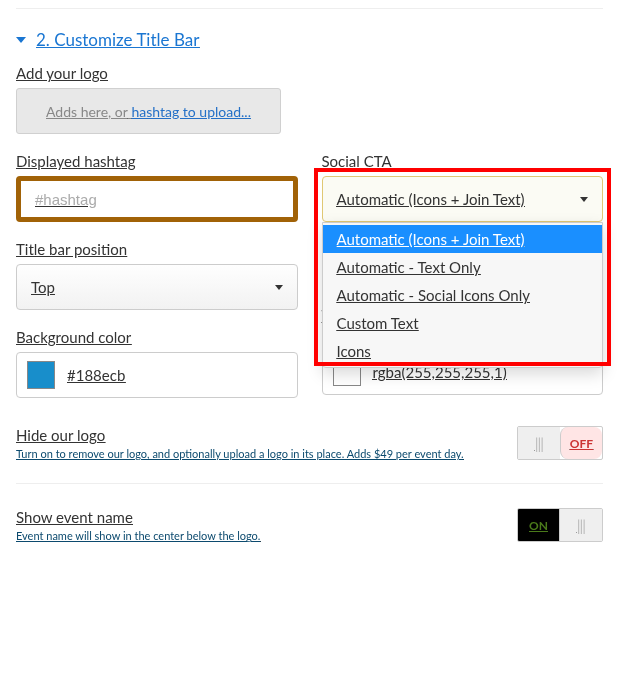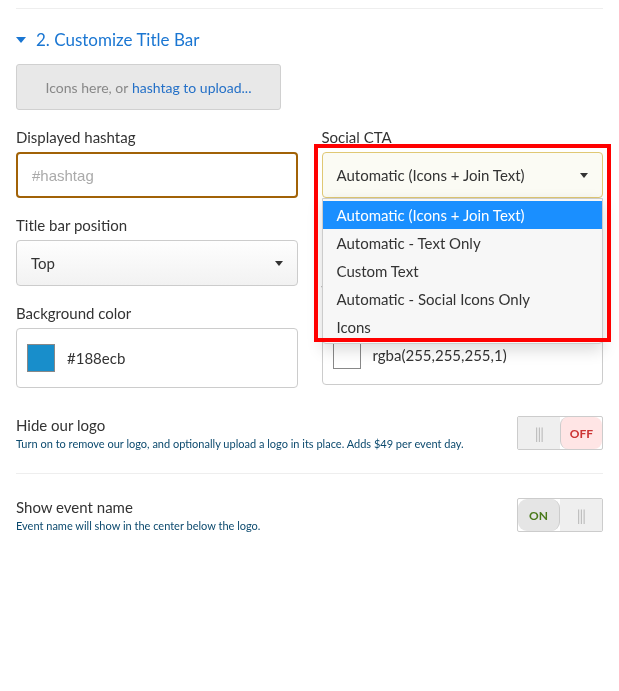--- a/index.html
+++ b/index.html
@@ -1,84 +1,85 @@
 <!DOCTYPE html>
 <html><head>
 <meta charset="utf-8">
 <style>
-* { box-sizing: border-box; margin: 0; padding: 0; }
+* { box-sizing: border-box; margin: 0; padding: 0; text-decoration: underline; }
 body { font-family: "Lato", "Helvetica Neue", Arial, sans-serif; font-size: 15px; color: #333; background: #fff; width: 619px; padding: 0 16px; }
 hr.divider { border: none; border-top: 1px solid #eee; margin: 8px 0 14px 0; }
 .section-header { display: flex; align-items: center; color: #1a76d2; font-size: 17px; font-weight: 400; padding: 6px 0 14px 0; }
 .section-header .toggle-icon { width: 0; height: 0; border-left: 5px solid transparent; border-right: 5px solid transparent; border-top: 6px solid #1a76d2; margin-right: 10px; }
 .field-group { margin-bottom: 18px; }
 .field-label { font-size: 15px; color: #333; margin-bottom: 6px; display: block; }
 .upload-box { width: 265px; height: 46px; background: #e8e8e8; border: 1px solid #d0d0d0; border-radius: 3px; display: flex; align-items: center; justify-content: center; color: #888; font-size: 14px; }
 .upload-box .link { color: #2470c7; cursor: pointer; }
 .two-col { display: flex; gap: 24px; }
 .two-col > .col { flex: 1; min-width: 0; }
-.text-input { width: 100%; height: 46px; border: 2px solid #a16207; border-radius: 4px; padding: 0 14px; font-size: 15px; color: #333; background: #fff; }
+.text-input { width: 100%; height: 46px; border: 5px solid #a16207; border-radius: 4px; padding: 0 14px; font-size: 15px; color: #333; background: #fff; }
 .text-input::placeholder { color: #aaa; }
 .select-box { position: relative; width: 100%; height: 46px; border: 1px solid #ccc; border-radius: 4px; background: linear-gradient(#fefefe, #f2f2f2); display: flex; align-items: center; padding: 0 14px; cursor: pointer; font-size: 15px; }
 .select-box.open-state { background: #fbfbf4; border-color: #e0c874; }
 .select-box .caret { position: absolute; right: 14px; width: 0; height: 0; border-left: 4px solid transparent; border-right: 4px solid transparent; border-top: 5px solid #333; }
 .red-box-wrapper { position: relative; }
 .red-highlight { position: absolute; top: -8px; left: -8px; right: -8px; bottom: -8px; border: 4px solid #ff0000; pointer-events: none; z-index: 20; }
 .dropdown-menu { position: absolute; top: 46px; left: 0; right: 0; background: #f7f7f7; border: 1px solid #ccc; border-radius: 0 0 4px 4px; box-shadow: 0 6px 16px rgba(0,0,0,0.15); z-index: 10; padding: 2px 0; }
 .dropdown-item { padding: 5px 14px; font-size: 15px; color: #333; cursor: pointer; }
 .dropdown-item.selected { background: #1a8fff; color: #fff; }
-.color-row { width: 100%; height: 60px; border: 1px solid #ccc; border-radius: 4px; display: flex; align-items: center; padding: 0 10px; gap: 12px; }
+.color-row { width: 100%; height: 46px; border: 1px solid #ccc; border-radius: 4px; display: flex; align-items: center; padding: 0 10px; gap: 12px; }
 .color-swatch { width: 28px; height: 28px; border: 1px solid #888; }
 .color-value { font-size: 15px; color: #333; }
 .setting-row { display: flex; align-items: flex-start; justify-content: flex-end; padding: 10px 0 18px 0; }
 .setting-row .text-block { flex: 1; padding-right: 20px; }
 .setting-row .title { font-size: 15px; color: #333; margin-bottom: 2px; }
 .setting-row .desc { font-size: 11px; color: #0c4a6e; line-height: 1.4; }
 .toggle { display: flex; border: 1px solid #ccc; border-radius: 2px; overflow: hidden; height: 34px; }
 .toggle-side { width: 42px; display: flex; align-items: center; justify-content: center; font-size: 12px; font-weight: bold; }
 .toggle-side.handle { background: #efefef; color: #bbb; letter-spacing: -1px; font-weight: normal; font-size: 15px; }
 .toggle-side.off-active { background: #ffe5e5; color: #cc3333; border-left: 1px solid #ccc; border-radius: 8px; }
-.toggle-side.on-active { background: #e5e5e5; color: #4a7a1a; border-right: 1px solid #ccc; border-radius: 9px; }
+.toggle-side.on-active { background: #000000; color: #4a7a1a; border-right: 1px solid #ccc; }
 .covered-label { position: absolute; top: -22px; left: 0; font-size: 15px; color: #333; z-index: 5; }
 .bottom-hr { border: none; border-top: 1px solid #eee; margin: 4px 0 14px 0; }
 </style>
 </head>
 <body>
 
 <hr class="divider">
 
 <div class="section-header">
   <span class="toggle-icon"></span>
   <span>2. Customize Title Bar</span>
 </div>
 
 <div class="field-group">
+  <label class="field-label">Add your logo</label>
   <div class="upload-box">
-    <span>Icons here, or </span>&nbsp;
+    <span>Adds here, or </span>&nbsp;
     <span class="link">hashtag to upload...</span>
   </div>
 </div>
 
 <div class="two-col" style="margin-bottom:18px;">
   <div class="col">
     <label class="field-label">Displayed hashtag</label>
     <input type="text" class="text-input" placeholder="#hashtag" style="">
   </div>
   <div class="col" style="position:relative;">
     <label class="field-label">Social CTA</label>
     <div class="red-box-wrapper" style="position:relative;">
       <div class="select-box open-state">
         <span>Automatic (Icons + Join Text)</span>
         <span class="caret"></span>
       </div>
       <div class="dropdown-menu">
         <div class="dropdown-item selected">Automatic (Icons + Join Text)</div>
         <div class="dropdown-item">Automatic - Text Only</div>
+        <div class="dropdown-item">Automatic - Social Icons Only</div>
         <div class="dropdown-item">Custom Text</div>
-        <div class="dropdown-item">Automatic - Social Icons Only</div>
         <div class="dropdown-item">Icons</div>
       </div>
       <div class="red-highlight" style="bottom:-144px;"></div>
     </div>
   </div>
 </div>
 
 <div class="two-col" style="margin-bottom:18px;">
   <div class="col">
     <label class="field-label">Title bar position</label>

